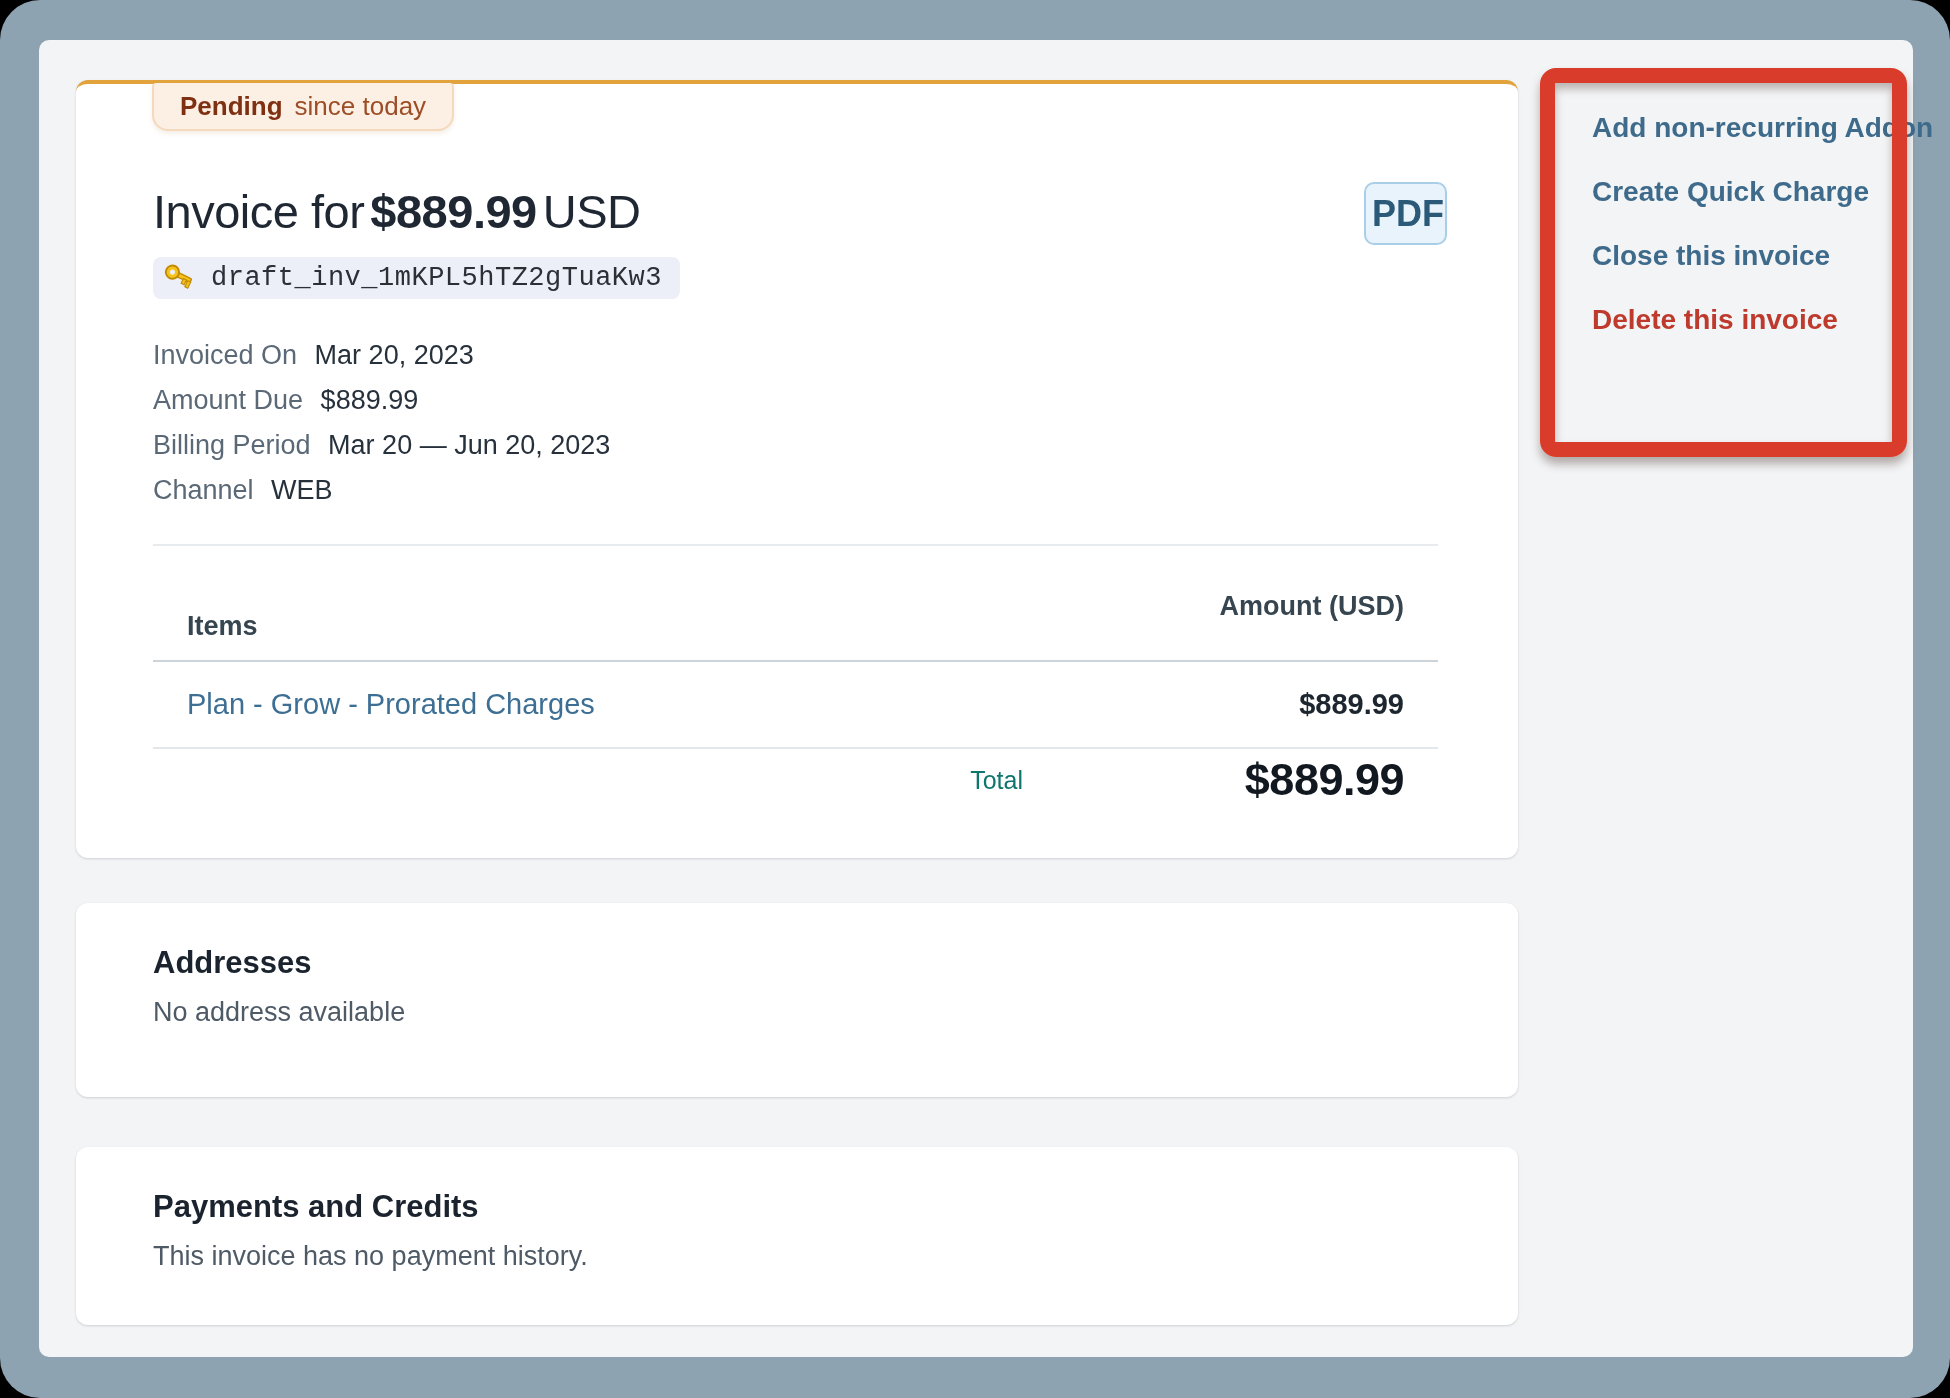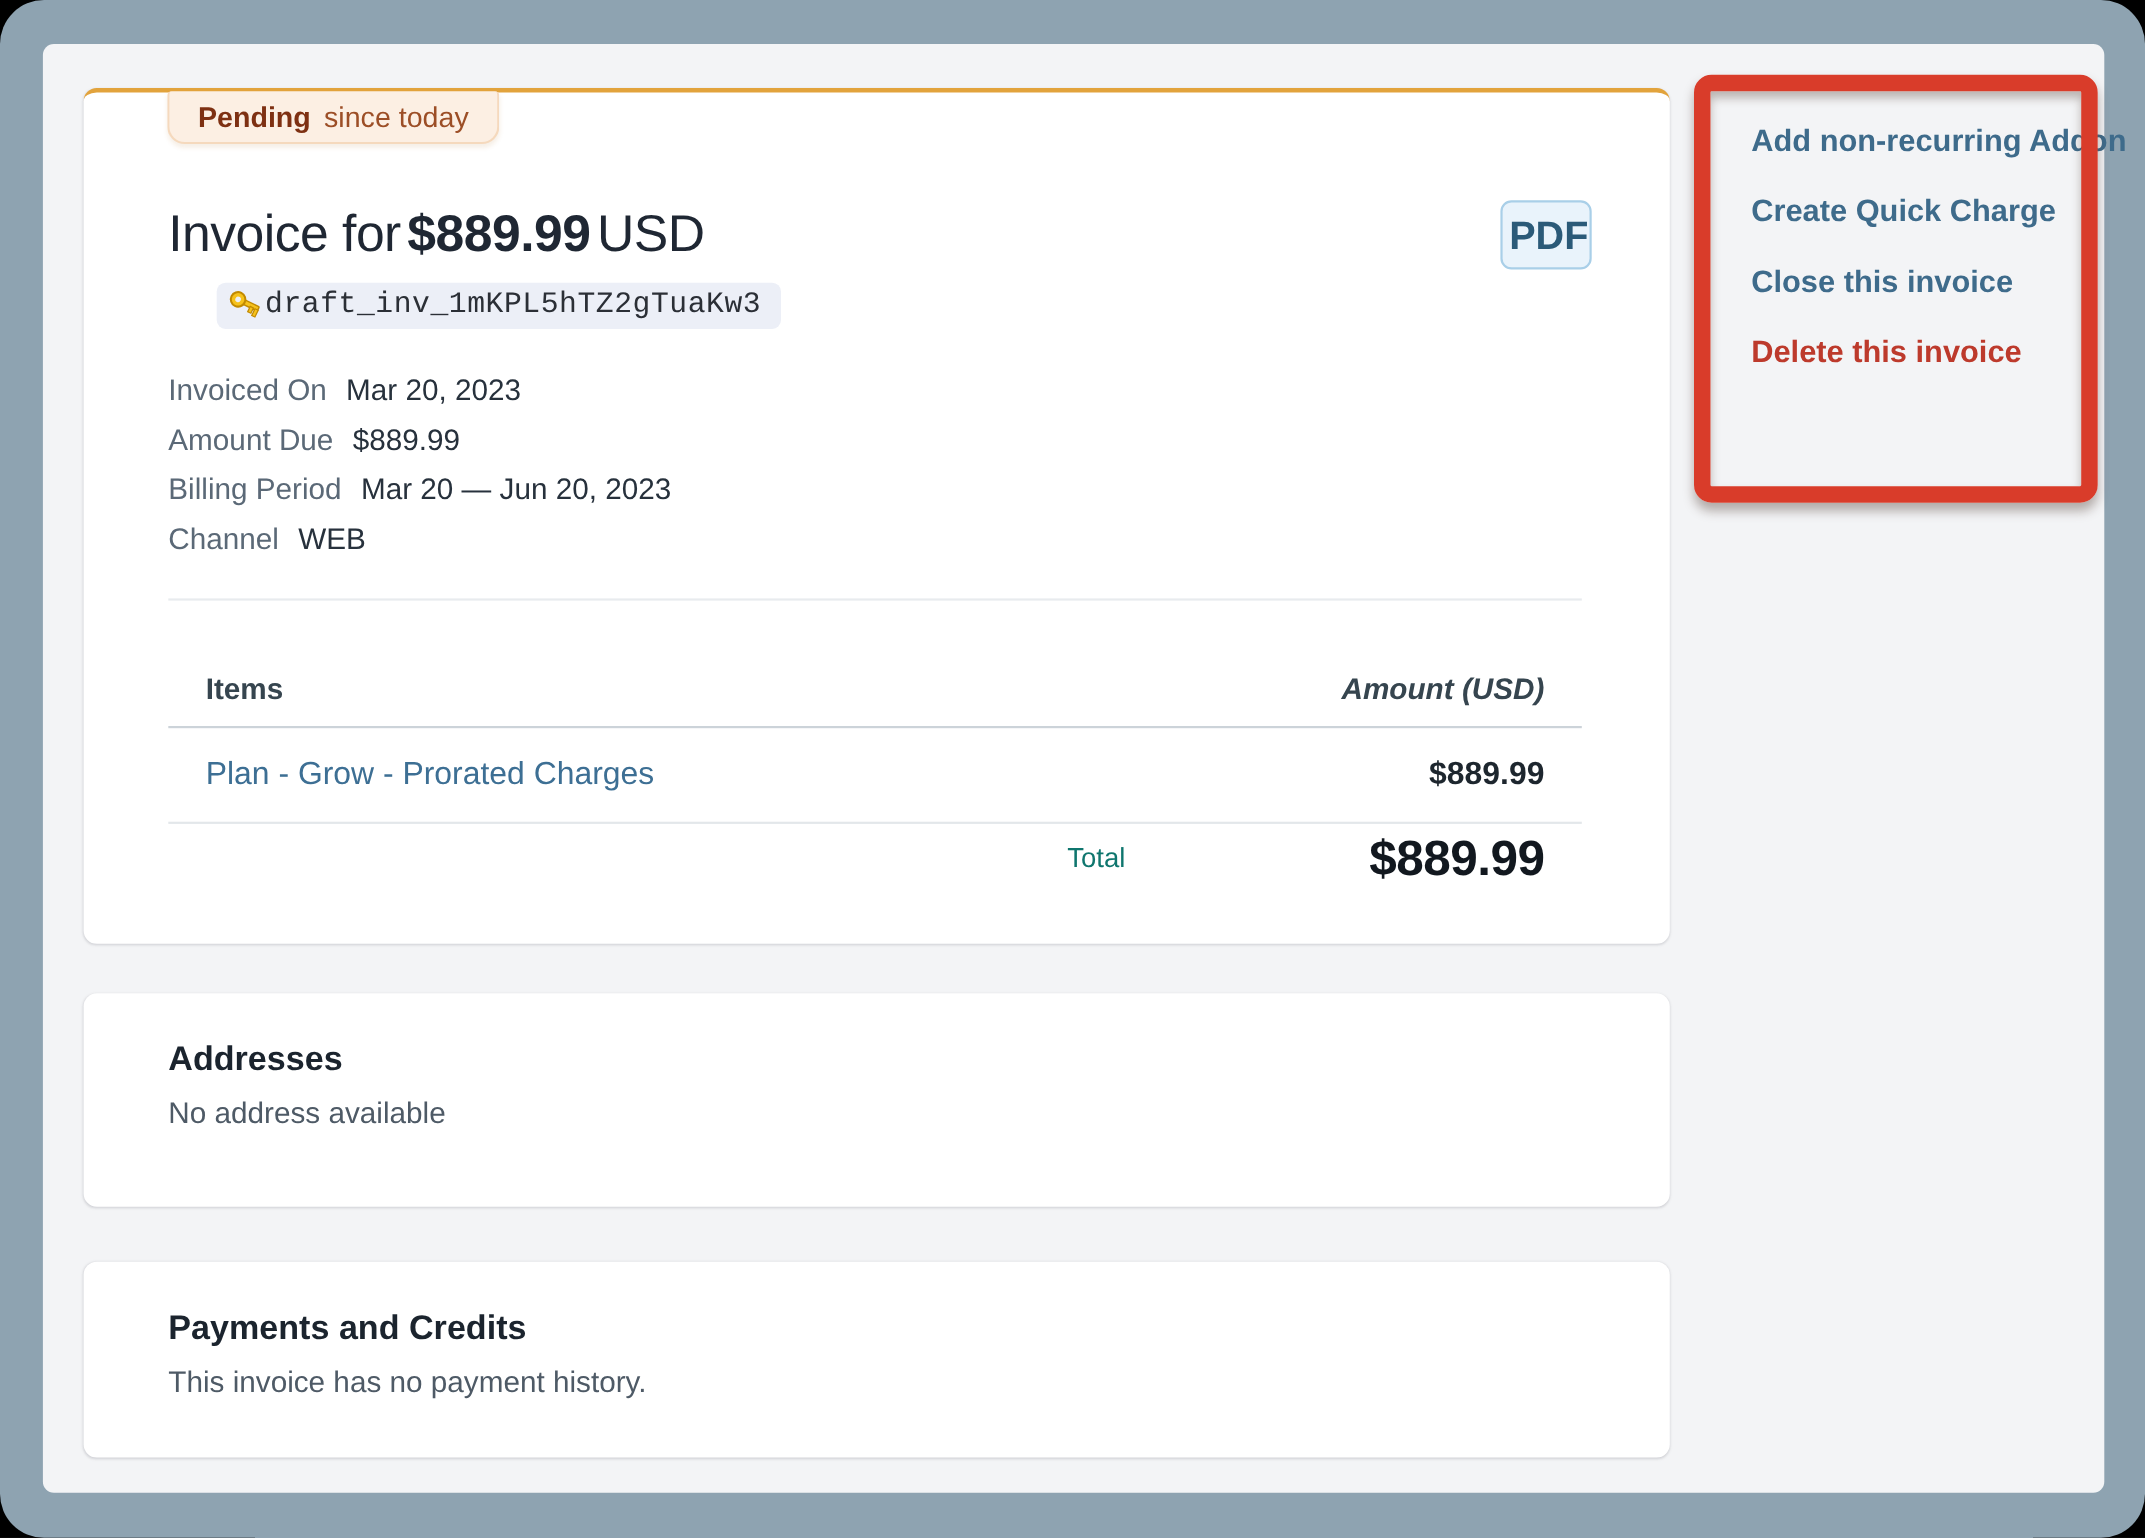--- a/index.html
+++ b/index.html
@@ -27,36 +27,36 @@
         color:#1f2733;letter-spacing:-.5px;white-space:nowrap;}
   .title .t-amount{font-weight:bold;margin:0 6px;}
 
   .pdf-btn{position:absolute;left:1272px;top:98px;width:83px;height:63px;
         background:var(--pdf-btn-bg,#e9f3fb);border:2px solid var(--pdf-btn-border,#a9cfe8);
         border-radius:10px;color:var(--pdf-btn-text,#2b5a78);
         font-family:"Liberation Sans",sans-serif;font-size:36px;font-weight:bold;cursor:pointer;margin-left:16px;}
 
   .id-chip{position:absolute;left:77px;top:173px;height:42px;padding:0 18px 0 8px;
         background:var(--chip-bg,#eceff7);border-radius:8px;
-        display:inline-flex;align-items:center;gap:2px;margin-left:44px;}
+        display:inline-flex;align-items:center;gap:16px;}
   .id-chip .id-text{font-family:"Liberation Mono","DejaVu Sans Mono",monospace;
         font-size:27px;color:#2b2f36;letter-spacing:.5px;}
   .key-icon{display:inline-flex;width:34px;height:34px;}
 
   .details{position:absolute;left:77px;top:249px;font-size:27px;line-height:45px;}
   .detail-row .dl{color:var(--label-color,#5b6977);margin-right:10px;}
   .detail-row .dv{color:#27313c;}
 
   .hr{position:absolute;left:77px;width:1285px;height:2px;background:#e8ebee;}
   .hr-1{top:460px;}
   .hr-2{top:576px;background:#ccd3d9;}
   .hr-3{top:663px;background:#e3e7ea;}
 
   .th-items{position:absolute;left:111px;top:527px;font-size:27px;font-weight:bold;color:#36454f;}
-  .th-amount{position:absolute;right:114px;top:527px;font-size:27px;font-weight:bold;color:#36454f;font-style:italic;}
+  .th-amount{position:absolute;right:114px;top:507px;font-size:27px;font-weight:bold;color:#36454f;}
   .item-link{position:absolute;left:111px;top:604px;font-size:29px;
         color:var(--item-link,#3d6f94);text-decoration:none;cursor:pointer;}
   .item-amount{position:absolute;right:114px;top:604px;font-size:29px;font-weight:600;color:#1d262e;}
   .total-label{position:absolute;right:495px;top:682px;font-size:25px;color:#0f766e;margin-left:16px;}
   .total-value{position:absolute;right:114px;top:670px;font-size:45px;font-weight:bold;
         color:#12181f;letter-spacing:-.5px;}
 
   
   .addresses-card{left:37px;top:863px;width:1442px;height:194px;}
   .payments-card{left:37px;top:1107px;width:1442px;height:178px;}

